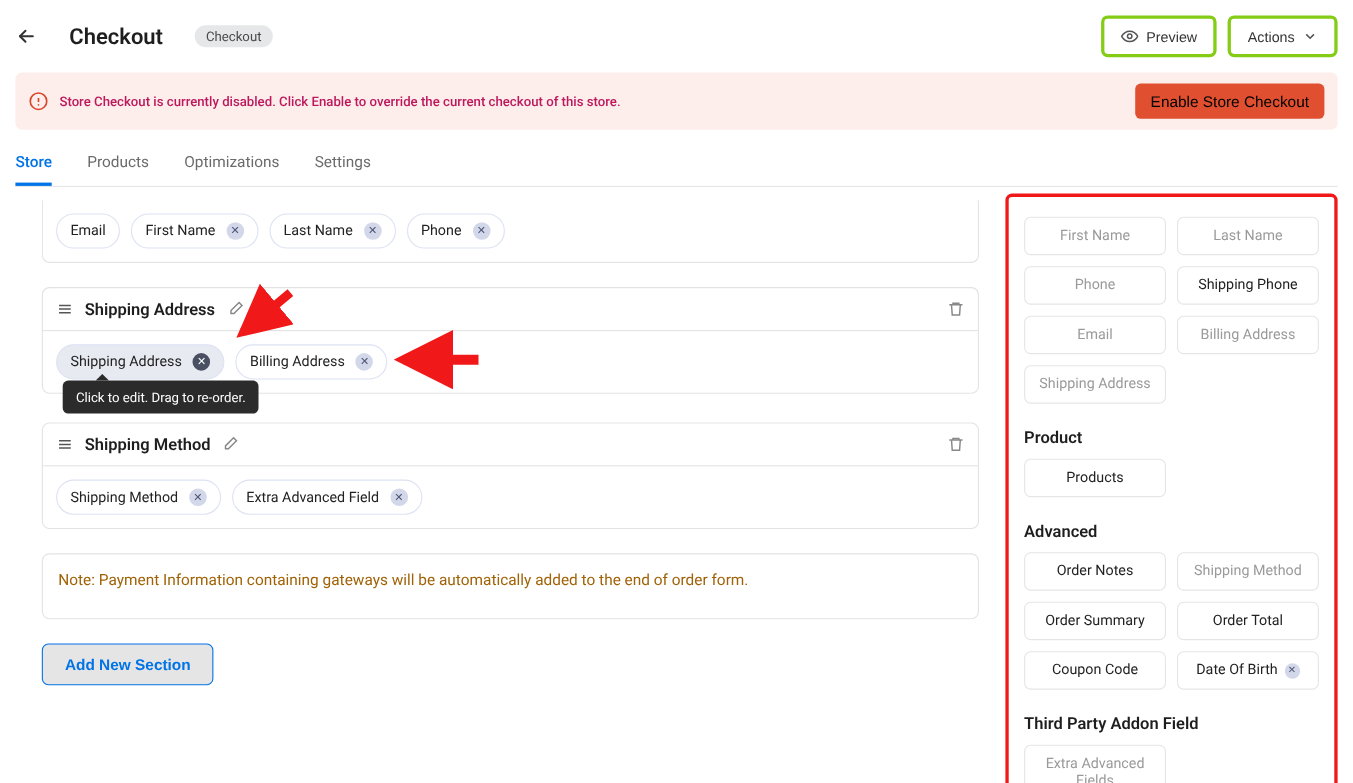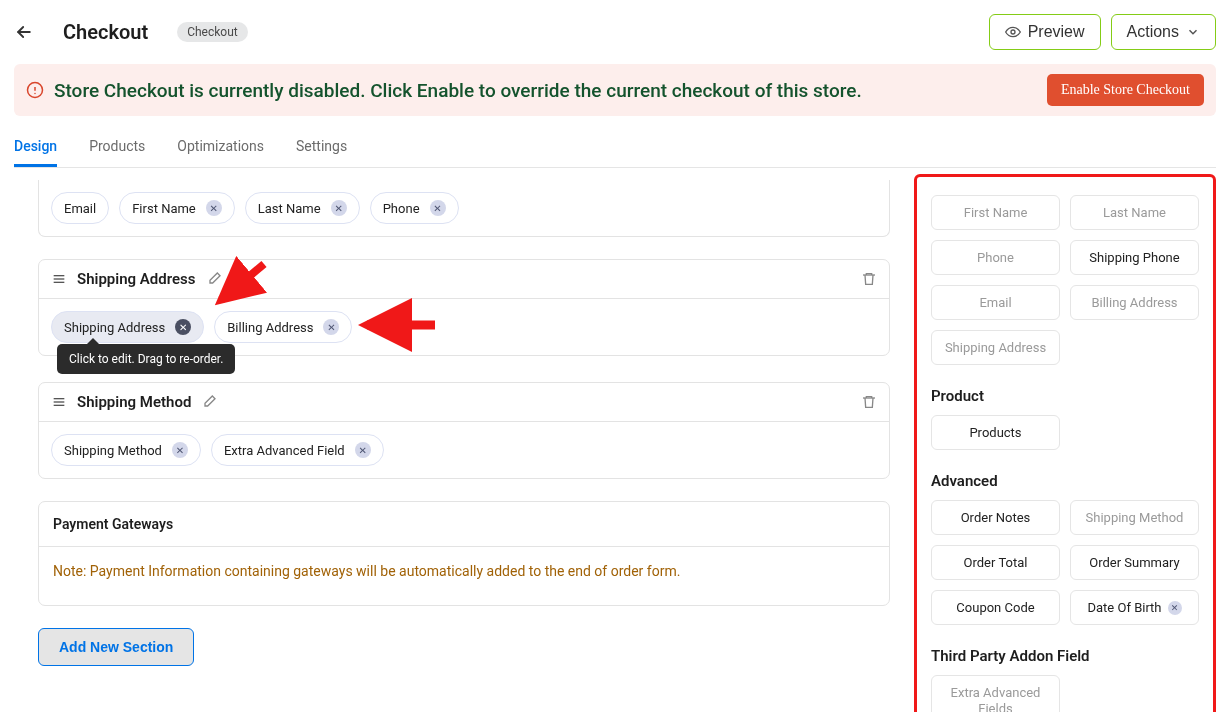--- a/index.html
+++ b/index.html
@@ -4,24 +4,24 @@
 <style>
   * { box-sizing: border-box; margin: 0; padding: 0; }
   body { font-family: -apple-system, BlinkMacSystemFont, "Segoe UI", Roboto, Arial, sans-serif; font-size: 14px; color: #1e1e1e; background: #fff; width: 1230px; }
   .app { padding: 14px; }
   .topbar { display: flex; align-items: center; justify-content: space-between; margin-bottom: 14px; }
   .topbar-left { display: flex; align-items: center; gap: 29px; }
   .back-icon { width: 20px; height: 20px; cursor: pointer; }
   .page-title { font-size: 20px; font-weight: 600; }
   .title-tag { background: #e6e7e8; color: #4a4a4a; font-size: 12px; padding: 3px 10px; border-radius: 12px; }
   .topbar-right { display: flex; gap: 10px; }
-  .btn { display: inline-flex; align-items: center; gap: 7px; border: 1px solid #84cc16; background: #fff; padding: 8px 15px; font-size: 16px; border-radius: 6px; cursor: pointer; color: #333; }
+  .btn { display: inline-flex; align-items: center; gap: 7px; border: 3px solid #84cc16; background: #fff; padding: 8px 15px; font-size: 13px; border-radius: 6px; cursor: pointer; color: #333; }
   .alert { display: flex; align-items: center; justify-content: space-between; background: #fdeeec; border-radius: 6px; padding: 10px 12px; margin-bottom: 22px; }
-  .alert-left { display: flex; align-items: center; gap: 10px; color: #14532d; font-weight: 500; font-size: 19px; }
-  .alert-btn { background: #e04f2f; color: #ffffff; border: none; padding: 8px 14px; border-radius: 5px; cursor: pointer; font-size: 14px; font-family: Liberation Serif, serif; }
+  .alert-left { display: flex; align-items: center; gap: 10px; color: #be185d; font-weight: 500; font-size: 12px; }
+  .alert-btn { background: #e04f2f; color: #000000; border: none; padding: 8px 14px; border-radius: 5px; cursor: pointer; font-size: 14px; }
   .tabs { display: flex; gap: 32px; border-bottom: 1px solid #e5e5e5; padding: 0 0 0 0; }
   .tab { padding: 0 0 10px 0; color: #6b6b6b; cursor: pointer; font-size: 14px; }
   .tab.active { color: #0073e6; border-bottom: 3px solid #0073e6; font-weight: 500; }
   .content { display: flex; gap: 0; padding-top: 8px; }
   .left-col { flex: 1; padding: 4px 24px 20px 24px; }
   .right-col { width: 302px; border: 3px solid #f01818; border-radius: 6px; padding: 18px 14px 8px 14px; margin-top: -2px; }
   .section { border: 1px solid #e3e3e3; border-radius: 7px; margin-bottom: 22px; background: #fff; }
   .section-body { padding: 12px 12px; display: flex; flex-wrap: wrap; gap: 10px; }
   .section-head { display: flex; align-items: center; justify-content: space-between; padding: 10px 12px; border-bottom: 1px solid #e3e3e3; }
   .section-head-left { display: flex; align-items: center; gap: 10px; font-weight: 600; font-size: 15px; }
@@ -84,21 +84,21 @@
           <circle cx="12" cy="12" r="10"></circle>
           <line x1="12" y1="8" x2="12" y2="13"></line>
           <circle cx="12" cy="16.5" r="1" fill="#d9452b" stroke="none"></circle>
         </svg>
       <span>Store Checkout is currently disabled. Click Enable to override the current checkout of this store.</span>
     </div>
     <button class="alert-btn">Enable Store Checkout</button>
   </div>
 
   <div class="tabs">
-    <div class="tab active">Design</div>
+    <div class="tab active">Store</div>
     <div class="tab">Products</div>
     <div class="tab">Optimizations</div>
     <div class="tab">Settings</div>
   </div>
 
   <div class="content">
     <div class="left-col">
 
       
       <div class="section nohead" style="border-top:none; border-top-left-radius:0; border-top-right-radius:0;">
@@ -206,21 +206,20 @@
             </span>
           <span class="chip">
               <span>Extra Advanced Field</span>
               <span class="x">✕</span>
             </span>
         </div>
       </div>
 
       
       <div class="section payment-section">
-        <div class="ph">Payment Gateways</div>
         <div class="note">Note: Payment Information containing gateways will be automatically added to the end of order form.</div>
       </div>
 
       <button class="add-btn">Add New Section</button>
     </div>
 
     <div class="right-col">
       <div class="side-items">
         <div class="side-chip">First Name</div>
         <div class="side-chip">Last Name</div>
@@ -233,22 +232,22 @@
 
       <div class="side-group-title">Product</div>
       <div class="side-items">
         <div class="side-chip avail">Products</div>
       </div>
 
       <div class="side-group-title">Advanced</div>
       <div class="side-items">
         <div class="side-chip avail">Order Notes</div>
         <div class="side-chip">Shipping Method</div>
+        <div class="side-chip avail">Order Summary</div>
         <div class="side-chip avail">Order Total</div>
-        <div class="side-chip avail">Order Summary</div>
         <div class="side-chip avail">Coupon Code</div>
         <div class="side-chip avail">
             <span>Date Of Birth</span>
             <span class="sx">✕</span>
           </div>
       </div>
 
       <div class="side-group-title">Third Party Addon Field</div>
       <div class="side-items" style="margin-bottom:4px;">
         <div class="side-chip" style="line-height:1.25;">Extra Advanced Fields</div>

